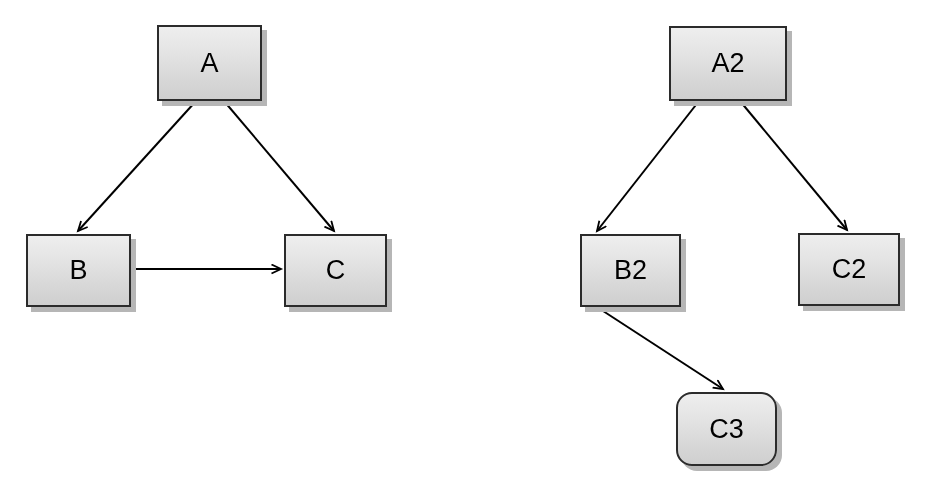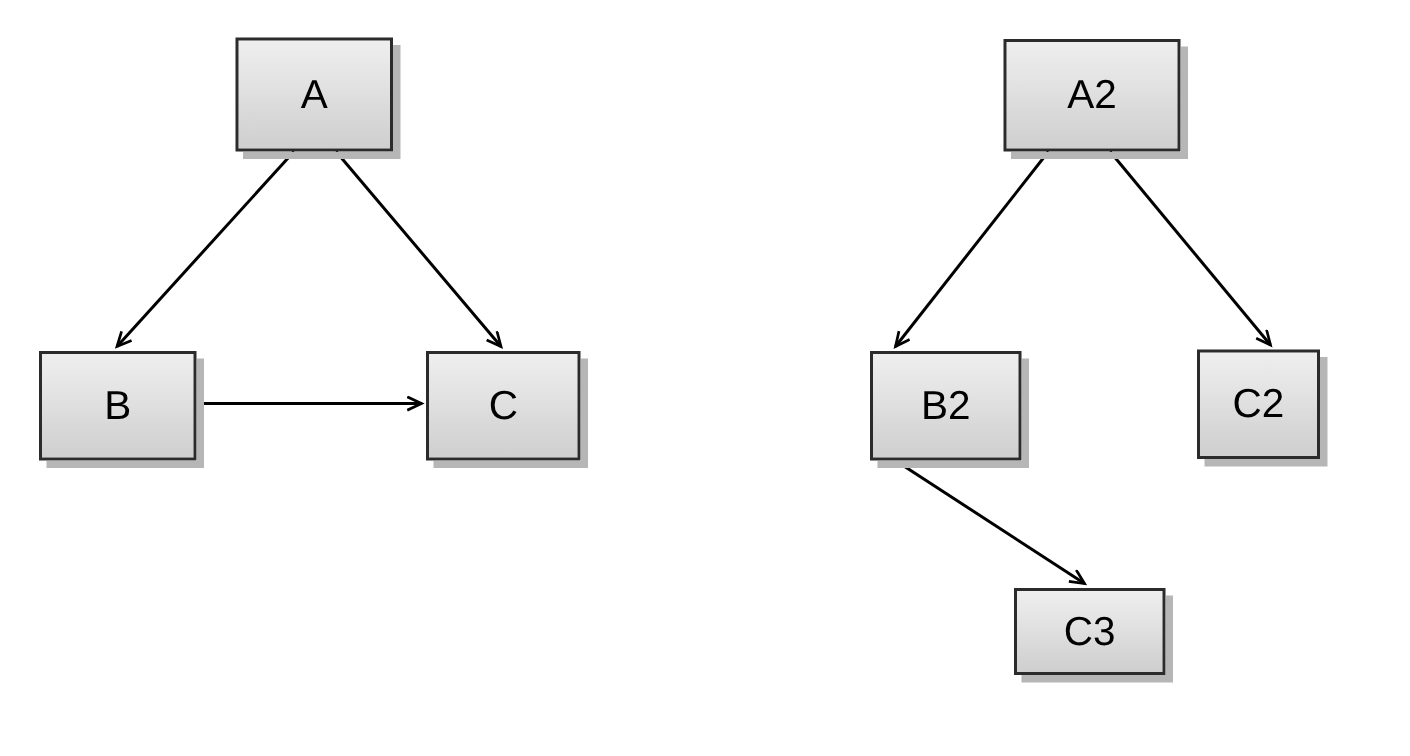--- a/index.html
+++ b/index.html
@@ -74,20 +74,20 @@
       </div>
       <div class="node" style="left: 284px; top: 234px; width: 103px; height: 73px;">
         <span class="node-label">C</span>
       </div>
       <div class="node" style="left: 669px; top: 26px; width: 118px; height: 75px;">
         <span class="node-label">A2</span>
       </div>
       <div class="node" style="left: 542px; top: 234px; width: 101px; height: 73px; margin-left: 38px;">
         <span class="node-label">B2</span>
       </div>
-      <div class="node" style="left: 798px; top: 233px; width: 82px; height: 73px;">
+      <div class="node" style="left: 798px; top: 233px; width: 102px; height: 73px;">
         <span class="node-label">C2</span>
       </div>
-      <div class="node" style="left: 676px; top: 392px; width: 101px; height: 58px;">
+      <div class="node" style="left: 676px; top: 392px; width: 101px; height: 74px; border-radius: 16px;">
         <span class="node-label">C3</span>
       </div>
     </div>
 </div>
 
 </body></html>

